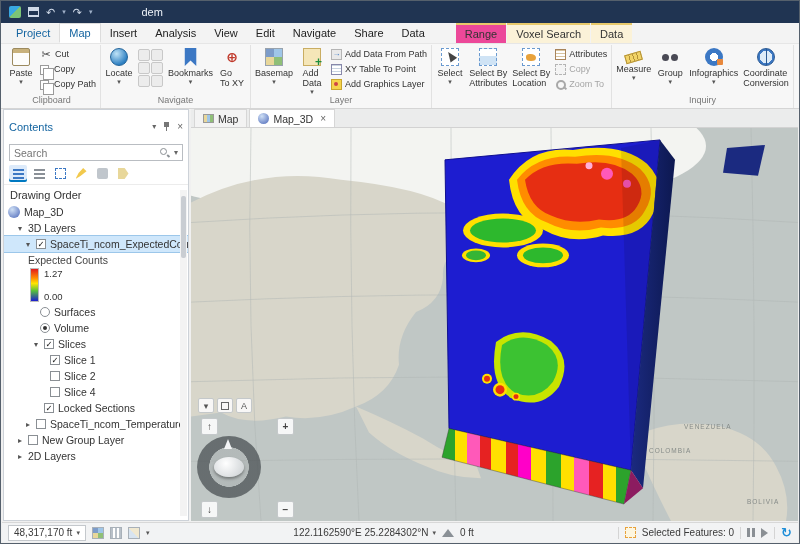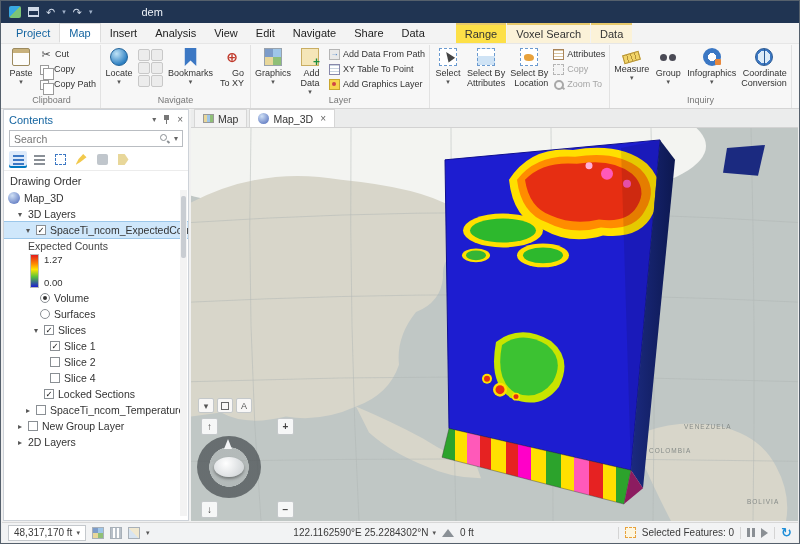--- a/index.html
+++ b/index.html
@@ -14,29 +14,29 @@
 .tb-car{font-size:7px;color:#9fb0c8}
 .tb-title{margin-left:42px;color:#eef3f9}
 
 
 .menubar{position:absolute;top:22px;left:0;right:0;height:21px;background:#f3f3f3;display:flex;align-items:stretch;padding-left:6px;border-bottom:1px solid #e6e6e6}
 .mtab{display:flex;align-items:center;padding:6px 9px;color:#222;cursor:default}
 .mtab.project{color:#1464a0}
 .mtab.active{background:#fff;border:1px solid #dcdcdc;border-bottom:1px solid #fff;color:#1464a0}
 .ctxgap{width:22px}
 .ctx-tab{display:flex;align-items:center;padding:0 9px;background:#fbf2d8;border-top:2px solid #e8c96a;color:#333;margin-right:1px}
-.ctx-tab.first{background:#fde047}
+.ctx-tab.first{background:#ec4899}
 
 
 .ribbon{position:absolute;top:43px;left:0;right:0;height:65px;background:#f7f7f7;border-bottom:1px solid #d5d5d5;display:flex;padding:1px 0 0 2px;overflow:hidden}
 .rgroup{display:flex;flex-direction:column;border-right:1px solid #e2e2e2;padding:0 2px}
 .rg-content{flex:1;display:flex;align-items:stretch;gap:1px}
 .rg-label{font-size:9px;color:#777;text-align:center;padding:0 2px 2px;line-height:11px}
 .bigbtn{display:flex;flex-direction:column;align-items:center;justify-content:flex-start;padding:3px 2px 0;min-width:32px;border-radius:2px}
-.bigbtn .lbl{font-size:9px;line-height:10px;text-align:right;color:#333;white-space:pre-line;margin-top:2px}
+.bigbtn .lbl{font-size:9px;line-height:10px;text-align:left;color:#333;white-space:pre-line;margin-top:2px}
 .bigbtn .car{font-size:7px;color:#555;line-height:7px}
 .smallcol{display:flex;flex-direction:column;justify-content:flex-start;padding-top:3px;gap:3px}
 .smallbtn{display:flex;align-items:center;gap:3px;font-size:9px;color:#333;padding:0 2px;line-height:12px;white-space:nowrap}
 .smallbtn.disabled{color:#a6a6a6}
 .navgrid{display:grid;grid-template-columns:12px 12px;grid-auto-rows:12px;gap:1px;align-content:start;padding-top:4px;margin:0 2px}
 .ng{background:#ececec;border:1px solid #c8c8c8;border-radius:2px}
 
 
 .ic{flex:none}.ic18{width:18px;height:18px}.ic12{width:12px;height:12px}.ic11{width:11px;height:11px}
 .icn-paste{background:linear-gradient(#c9b27c 0 4px,#fdfdfb 4px);border:1px solid #9c8a5e;border-radius:2px}
@@ -68,21 +68,21 @@
 .icn-locate{position:relative}
 .icn-locate::before{content:"";position:absolute;left:1px;top:6px;width:7px;height:7px;border-radius:50%;background:#4a4a55}
 .icn-locate::after{content:"";position:absolute;right:1px;top:6px;width:7px;height:7px;border-radius:50%;background:#4a4a55}
 .icn-infog{border-radius:50%;background:radial-gradient(circle,#fff 30%,#3c78c4 32% 75%,transparent 76%);position:relative}
 .icn-infog::after{content:"";position:absolute;right:0;bottom:1px;width:6px;height:6px;background:#e8883c;border-radius:1px}
 .icn-coord{border-radius:50%;border:1px solid #2a5a94;background:radial-gradient(circle at 50% 50%,#dcebf8 55%,#3c78c4 56%);position:relative}
 .icn-coord::after{content:"";position:absolute;left:50%;top:0;bottom:0;width:1px;background:#2a5a94}
 
 
 .contents{position:absolute;top:108px;left:2px;width:186px;bottom:22px;background:#fff;border:1px solid #cdd2d8;display:flex;flex-direction:column;overflow:hidden}
-.c-head{height:19px;display:flex;align-items:center;padding:0 5px;gap:6px}
+.c-head{height:33px;display:flex;align-items:center;padding:0 5px;gap:6px}
 .c-title{flex:1;color:#1464a0}
 .c-hg{font-size:8px;color:#666}
 .c-close{font-size:10px;color:#666}
 .c-pin{position:relative;width:9px;height:10px}
 .c-pin::before{content:"";position:absolute;top:0;left:2px;width:5px;height:5px;background:#777}
 .c-pin::after{content:"";position:absolute;top:5px;left:4px;width:1px;height:4px;background:#777}
 .c-search{margin:1px 5px 3px;height:17px;border:1px solid #b9bdc2;display:flex;align-items:center;padding:0 4px;gap:4px}
 .c-search input{flex:1;min-width:0;border:none;outline:none;font-size:10.5px;color:#333;background:transparent;font-family:inherit}
 .sicon{position:relative;width:11px;height:11px;flex:none}
 .sicon::before{content:"";position:absolute;left:1px;top:1px;width:5px;height:5px;border:1.5px solid #8a8f94;border-radius:50%}
@@ -237,21 +237,21 @@
 To XY</span>
         </div>
       </div>
       <div class="rg-label">Navigate</div>
     </div>
 
     <div class="rgroup">
       <div class="rg-content">
         <div class="bigbtn">
           <span class="ic ic18 icn-basemap"></span>
-          <span class="lbl">Graphics</span>
+          <span class="lbl">Basemap</span>
           <span class="car">▾</span>
         </div>
         <div class="bigbtn">
           <span class="ic ic18 icn-adddata"></span>
           <span class="lbl">Add
 Data</span>
           <span class="car">▾</span>
         </div>
         <div class="smallcol">
           <div class="smallbtn">
@@ -384,26 +384,26 @@
       <div class="legend-title">Expected Counts</div>
       <div class="ramp-wrap">
         <span class="ramp"></span>
         <span class="ramp-lab">
           <span>1.27</span>
           <span>0.00</span>
         </span>
       </div>
 
       <div class="trow" style="padding-left:36px">
+        <span class="rb"></span>
+        <span>Surfaces</span>
+      </div>
+      <div class="trow" style="padding-left:36px">
         <span class="rb on"></span>
         <span>Volume</span>
-      </div>
-      <div class="trow" style="padding-left:36px">
-        <span class="rb"></span>
-        <span>Surfaces</span>
       </div>
       <div class="trow" style="padding-left:28px">
         <span class="exp">▾</span>
         <span class="cb">✓</span>
         <span>Slices</span>
       </div>
       <div class="trow" style="padding-left:46px">
         <span class="cb">✓</span>
         <span>Slice 1</span>
       </div>

